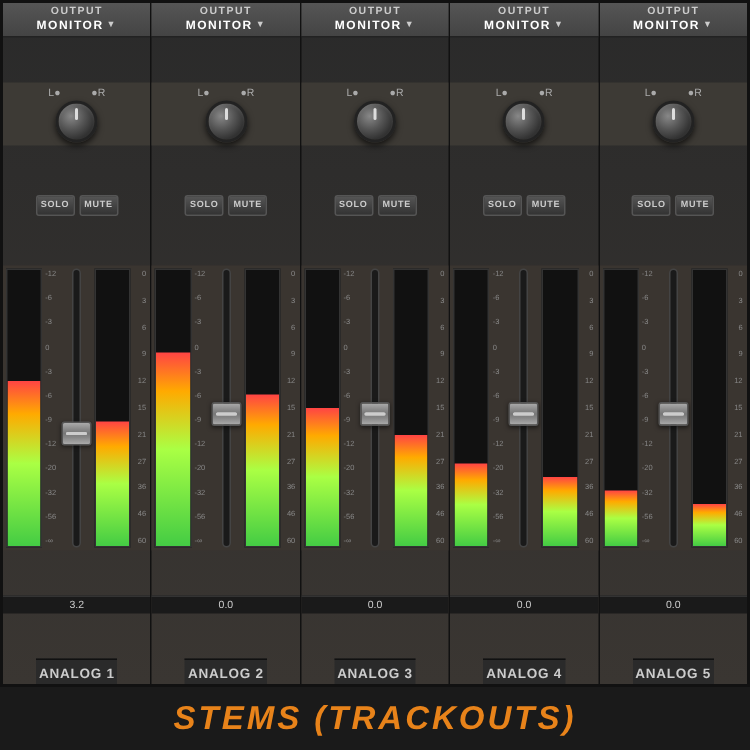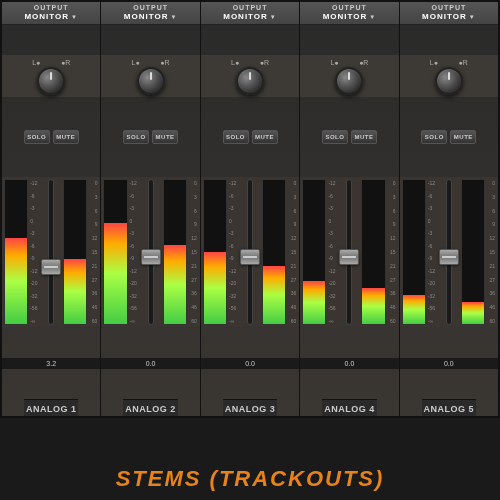--- a/index.html
+++ b/index.html
@@ -192,21 +192,20 @@
       font-weight: bold;
       text-transform: uppercase;
       letter-spacing: 0.5px;
       background: #2a2a2a;
       border-top: 1px solid #111;
     }
     .stems-bar {
       background: #1a1a1a;
       text-align: center;
       padding: 8px 0;
-      margin-top: 40px;
     }
     .stems-title {
       font-size: 22px;
       font-weight: bold;
       color: #e8831a;
       text-transform: uppercase;
       letter-spacing: 2px;
       font-style: italic;
     }
   </style>

